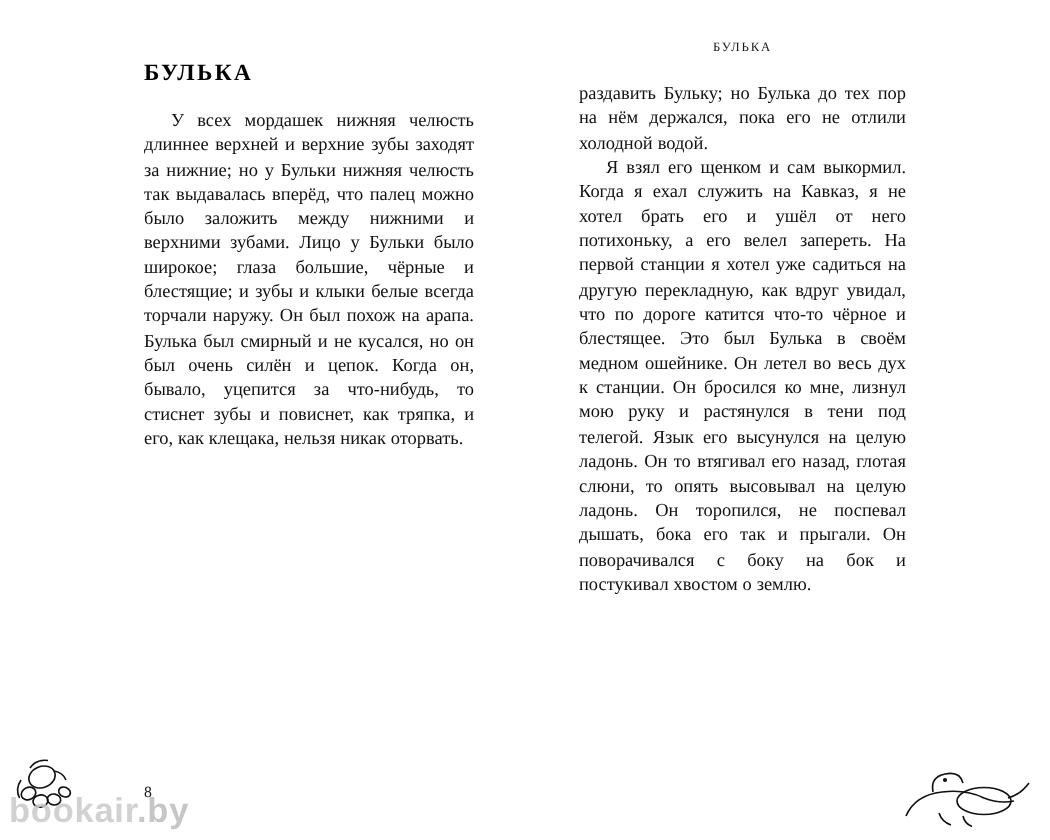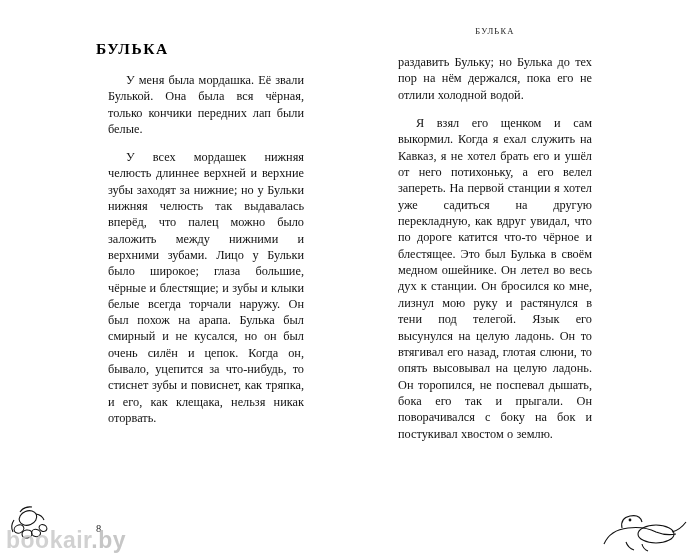--- a/index.html
+++ b/index.html
@@ -50,21 +50,21 @@
     margin: 0 0 14px 0;
     text-align: left;
     font-family: "Liberation Serif", serif;
   }
   .para {
     font-size: 12.3px;
     line-height: 16.3px;
     color: #111111;
     text-align: justify;
     text-indent: 18px;
-    margin: 12px;
+    margin: 0;
     hyphens: auto;
     -webkit-hyphens: auto;
     word-spacing: 0.2px;
   }
   .page-right .para {
     font-size: 12.3px;
     line-height: 16.35px;
   }
   .folio {
     position: absolute;
@@ -114,21 +114,20 @@
     color: #bdbdbd;
   }
 </style>
 </head>
 <body>
 
 <div class="book-spread">
 
   <div class="page page-left">
     <h1 class="story-title">БУЛЬКА</h1>
-    <p class="para">У меня была мордашка. Её звали Булькой. Она была вся чёрная, только кончики передних лап были белые.</p>
     <p class="para">У всех мордашек нижняя челюсть длиннее верхней и верхние зубы заходят за нижние; но у Бульки нижняя челюсть так выдавалась вперёд, что палец можно было заложить между нижними и верхними зубами. Лицо у Бульки было широкое; глаза большие, чёрные и блестящие; и зубы и клыки белые всегда торчали наружу. Он был похож на арапа. Булька был смирный и не кусался, но он был очень силён и цепок. Когда он, бывало, уцепится за что-нибудь, то стиснет зубы и повиснет, как тряпка, и его, как клещака, нельзя никак оторвать.</p>
     <div class="folio">8</div>
 
     <svg class="corner-art-left" viewBox="0 0 86 54">
       <g fill="none" stroke="#111111" stroke-width="1.1">
         <ellipse cx="22" cy="18" rx="9" ry="7" transform="rotate(-22 22 18)"></ellipse>
         <ellipse cx="13" cy="29" rx="5" ry="4" transform="rotate(-25 13 29)"></ellipse>
         <ellipse cx="21" cy="34" rx="5" ry="4" transform="rotate(-10 21 34)"></ellipse>
         <ellipse cx="30" cy="33" rx="4.5" ry="3.6" transform="rotate(10 30 33)"></ellipse>
         <ellipse cx="37" cy="28" rx="4" ry="3.2" transform="rotate(25 37 28)"></ellipse>

